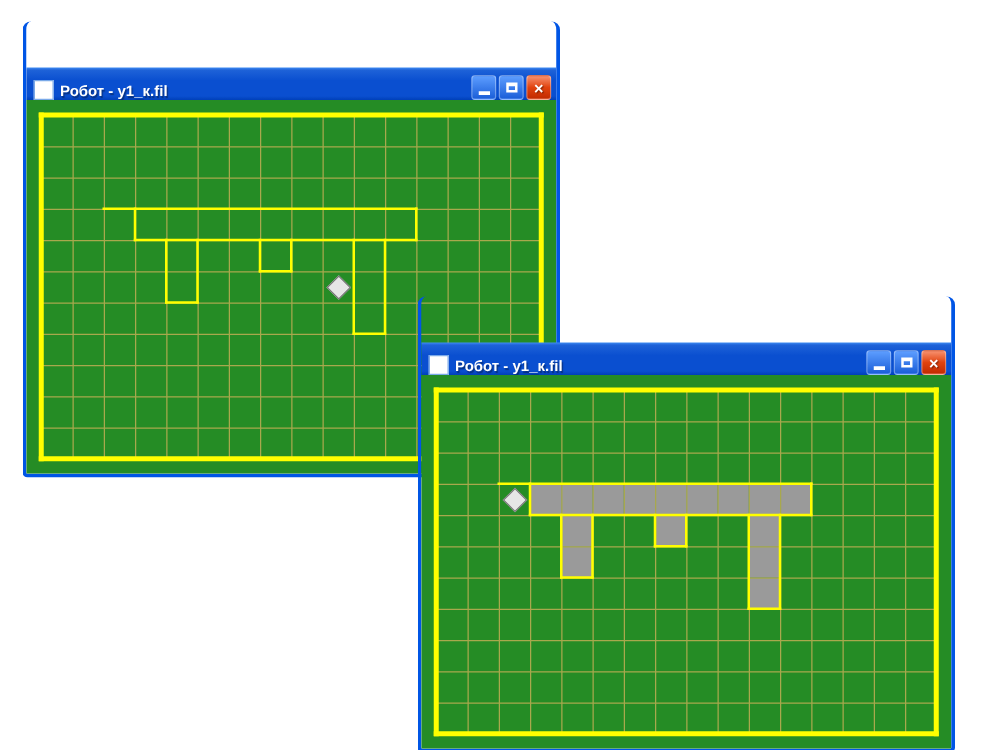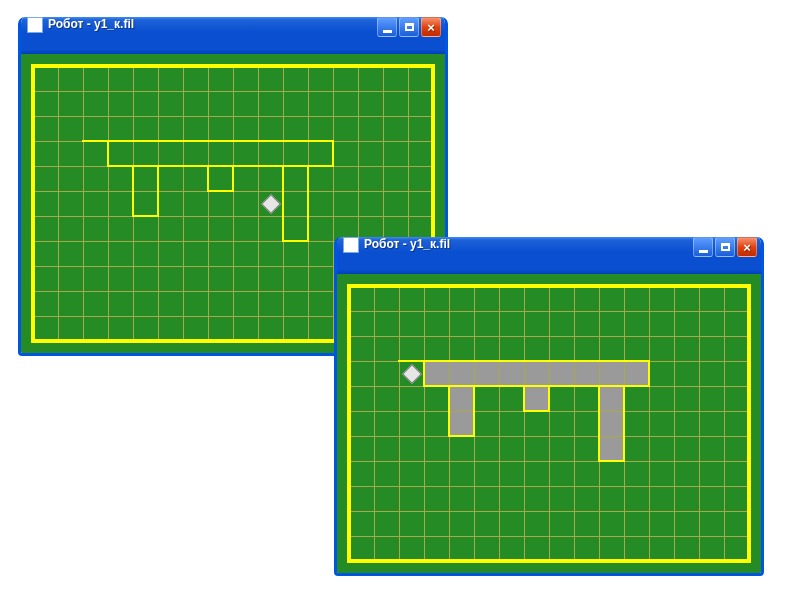--- a/index.html
+++ b/index.html
@@ -15,35 +15,36 @@
   }
   .window {
     position: absolute;
     border: 3px solid #0055e5;
     border-top: none;
     border-radius: 7px 7px 4px 4px;
     overflow: hidden;
     box-shadow: 0 0 0 0;
   }
   .titlebar {
-    height: 37px;
+    height: 26px;
     background: linear-gradient(to bottom,
       #3f8cf3 0%,
       #1e62d8 8%,
       #0a4fd0 40%,
       #0a4fd0 88%,
       #0040b8 100%);
     display: flex;
-    align-items: flex-start;
+    align-items: flex-end;
     padding: 0 4px 0 6px;
     color: #fff;
     font-weight: bold;
     font-size: 12px;
     text-shadow: 1px 1px 1px rgba(0,0,0,0.4);
     user-select: none;
+    margin-top: 37px;
   }
   .titlebar .appicon {
     width: 14px;
     height: 14px;
     background: #fff;
     margin-right: 5px;
     border: 1px solid #7aa9e8;
   }
   .titlebar .title {
     flex: 1;

